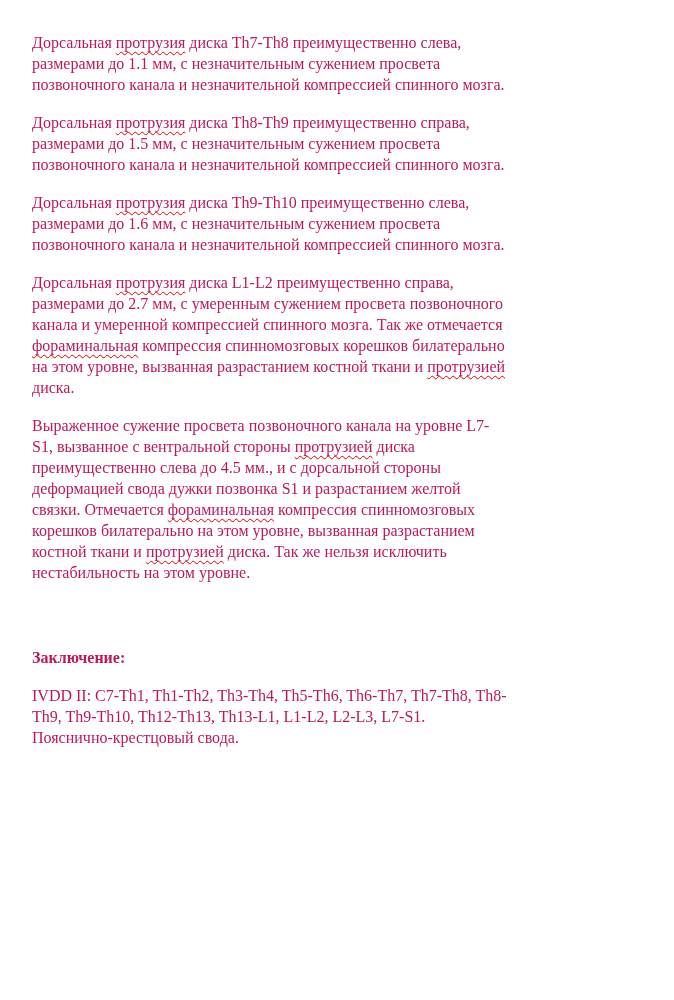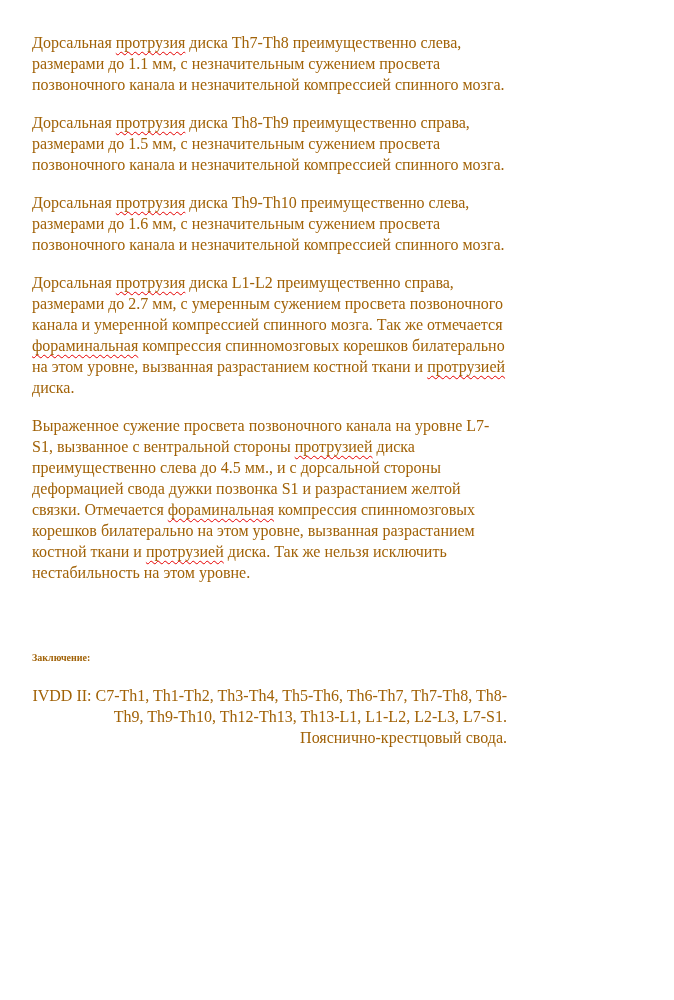--- a/index.html
+++ b/index.html
@@ -13,43 +13,42 @@
     overflow: hidden;
   }
   .page {
     box-sizing: border-box;
     width: 543px;
     min-height: 1000px;
     padding: 32px 36px 28px 32px;
     font-family: "Liberation Serif", "DejaVu Serif", serif;
     font-size: 16px;
     line-height: 21px;
-    color: #a16207;
+    color: #be185d;
     text-align: left;
   }
   .para {
     margin: 0 0 17px 0;
   }
   .sp {
     text-decoration-line: underline;
     text-decoration-style: wavy;
     text-decoration-color: #e60000;
     text-decoration-thickness: 1px;
     text-underline-offset: 3px;
     text-decoration-skip-ink: none;
   }
   .conclusion-heading {
-    font-size: 10px;
+    font-size: 16px;
     line-height: 21px;
     font-weight: bold;
     margin: 64px 0 17px 0;
   }
   .cline {
     margin: 0;
-    text-align: right;
   }
 </style>
 </head>
 <body>
 
 <main class="page">
   <section id="findings">
       <p class="para"><span>Дорсальная </span><span class="sp">протрузия</span><span> диска Th7-Th8 преимущественно слева, размерами до 1.1 мм, с незначительным сужением просвета позвоночного канала и незначительной компрессией спинного мозга.</span></p>
       <p class="para"><span>Дорсальная </span><span class="sp">протрузия</span><span> диска Th8-Th9 преимущественно справа, размерами до 1.5 мм, с незначительным сужением просвета позвоночного канала и незначительной компрессией спинного мозга.</span></p>
       <p class="para"><span>Дорсальная </span><span class="sp">протрузия</span><span> диска Th9-Th10 преимущественно слева, размерами до 1.6 мм, с незначительным сужением просвета позвоночного канала и незначительной компрессией спинного мозга.</span></p>

